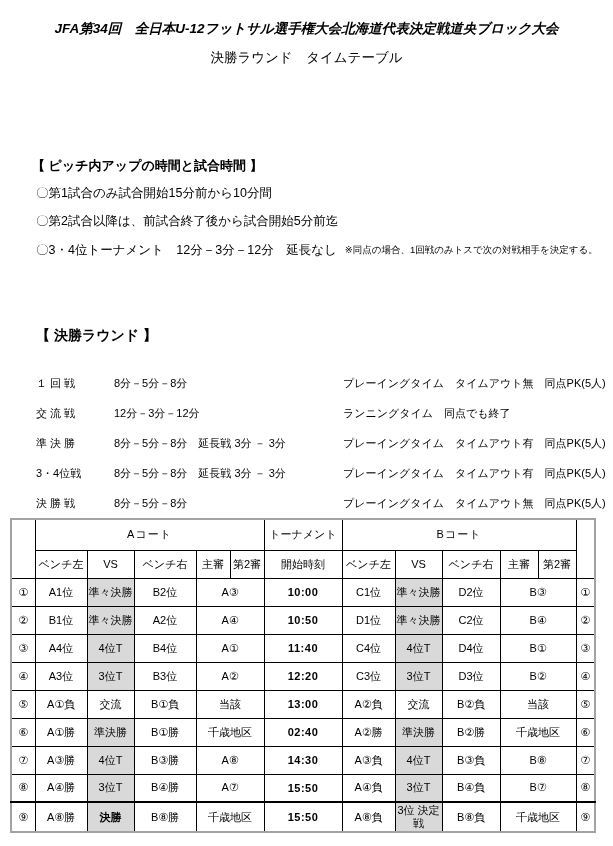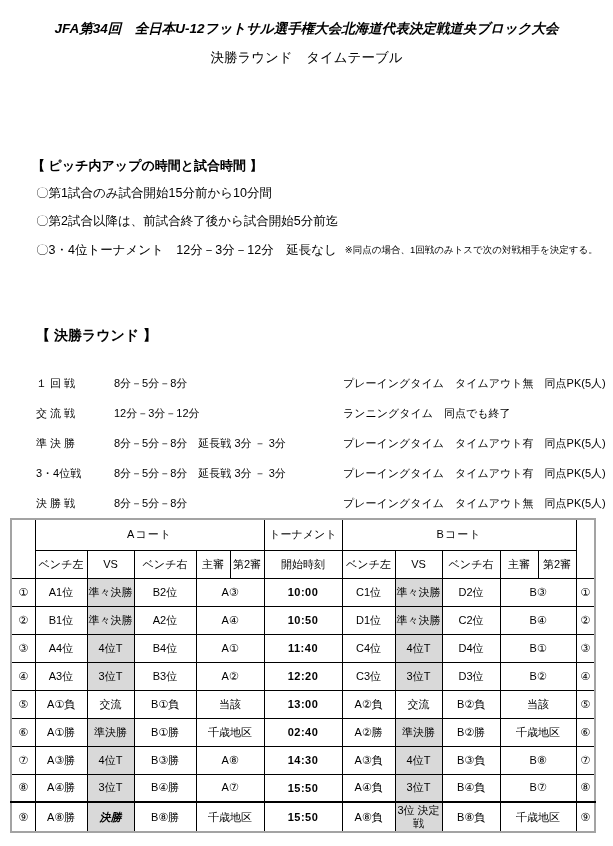--- a/index.html
+++ b/index.html
@@ -38,21 +38,21 @@
   .sched td { border:1px solid #000; text-align:center; vertical-align:middle;
               font-size:11px; padding:0; overflow:hidden; }
   .h1 td   { height:31px; }
   .court   { font-size:21px; letter-spacing:1px; }
   .tour    { font-size:10.5px; }
   .h2 td   { height:28px; font-size:11px; }
   .dr td   { height:28px; }
   tr.final td { border-top-width:2px; height:30px; }
   .vs      { font-size:10px; line-height:1.15; }
   .vs.shaded { background:var(--shade, #d9d9d9); }
-  .vs.bold { font-weight:bold;font-style:italic; }
+  .vs.bold { font-weight:bold; }
   .time    { font-size:17px; font-weight:bold; letter-spacing:0.5px; }
   .num     { font-size:12px; }
 </style>
 </head>
 <body style="--shade: #d9d9d9;">
 
 <div class="title">JFA第34回　全日本U-12フットサル選手権大会北海道代表決定戦道央ブロック大会</div>
 <div class="subtitle">決勝ラウンド　タイムテーブル</div>
 
 <div class="info">

